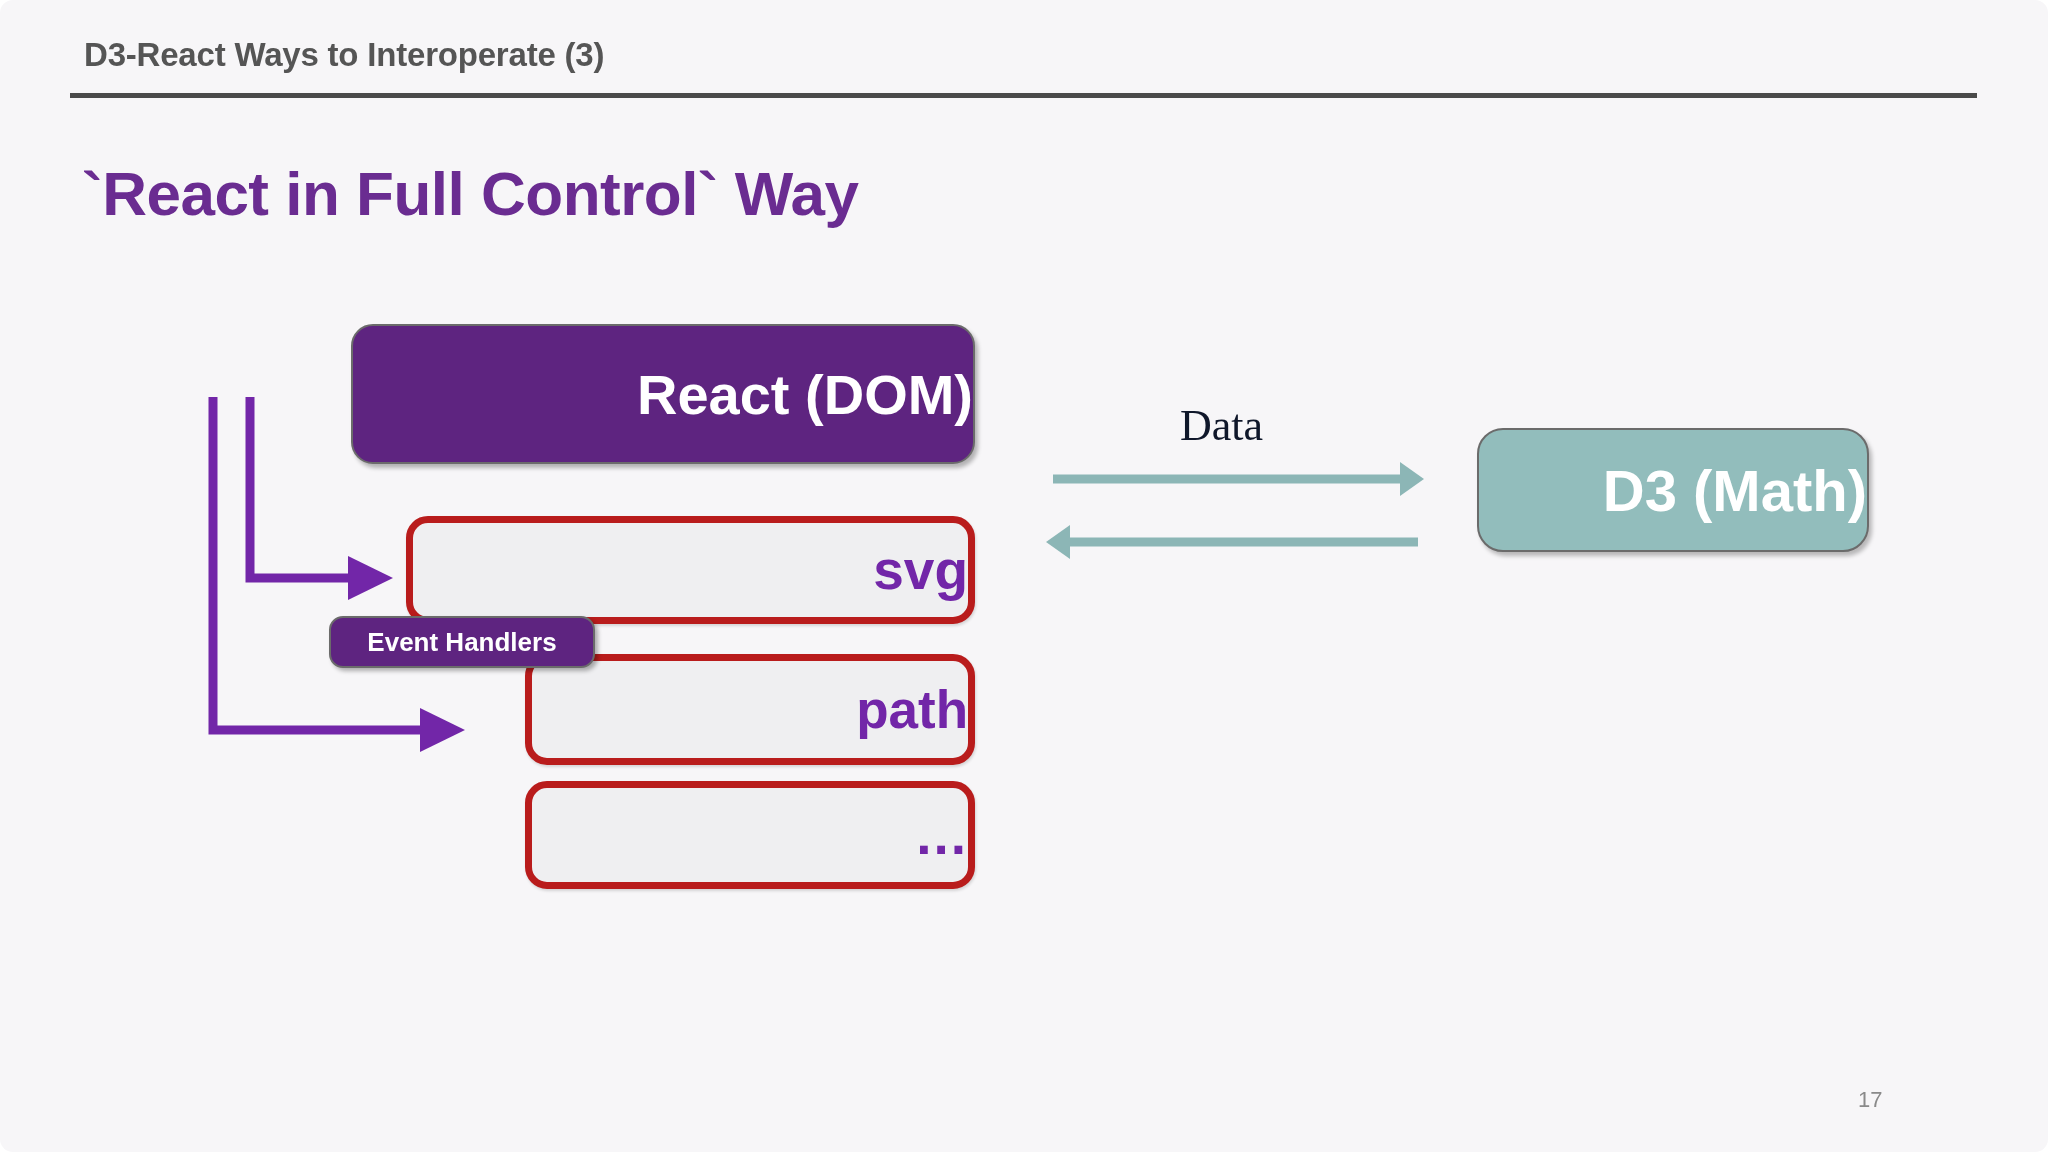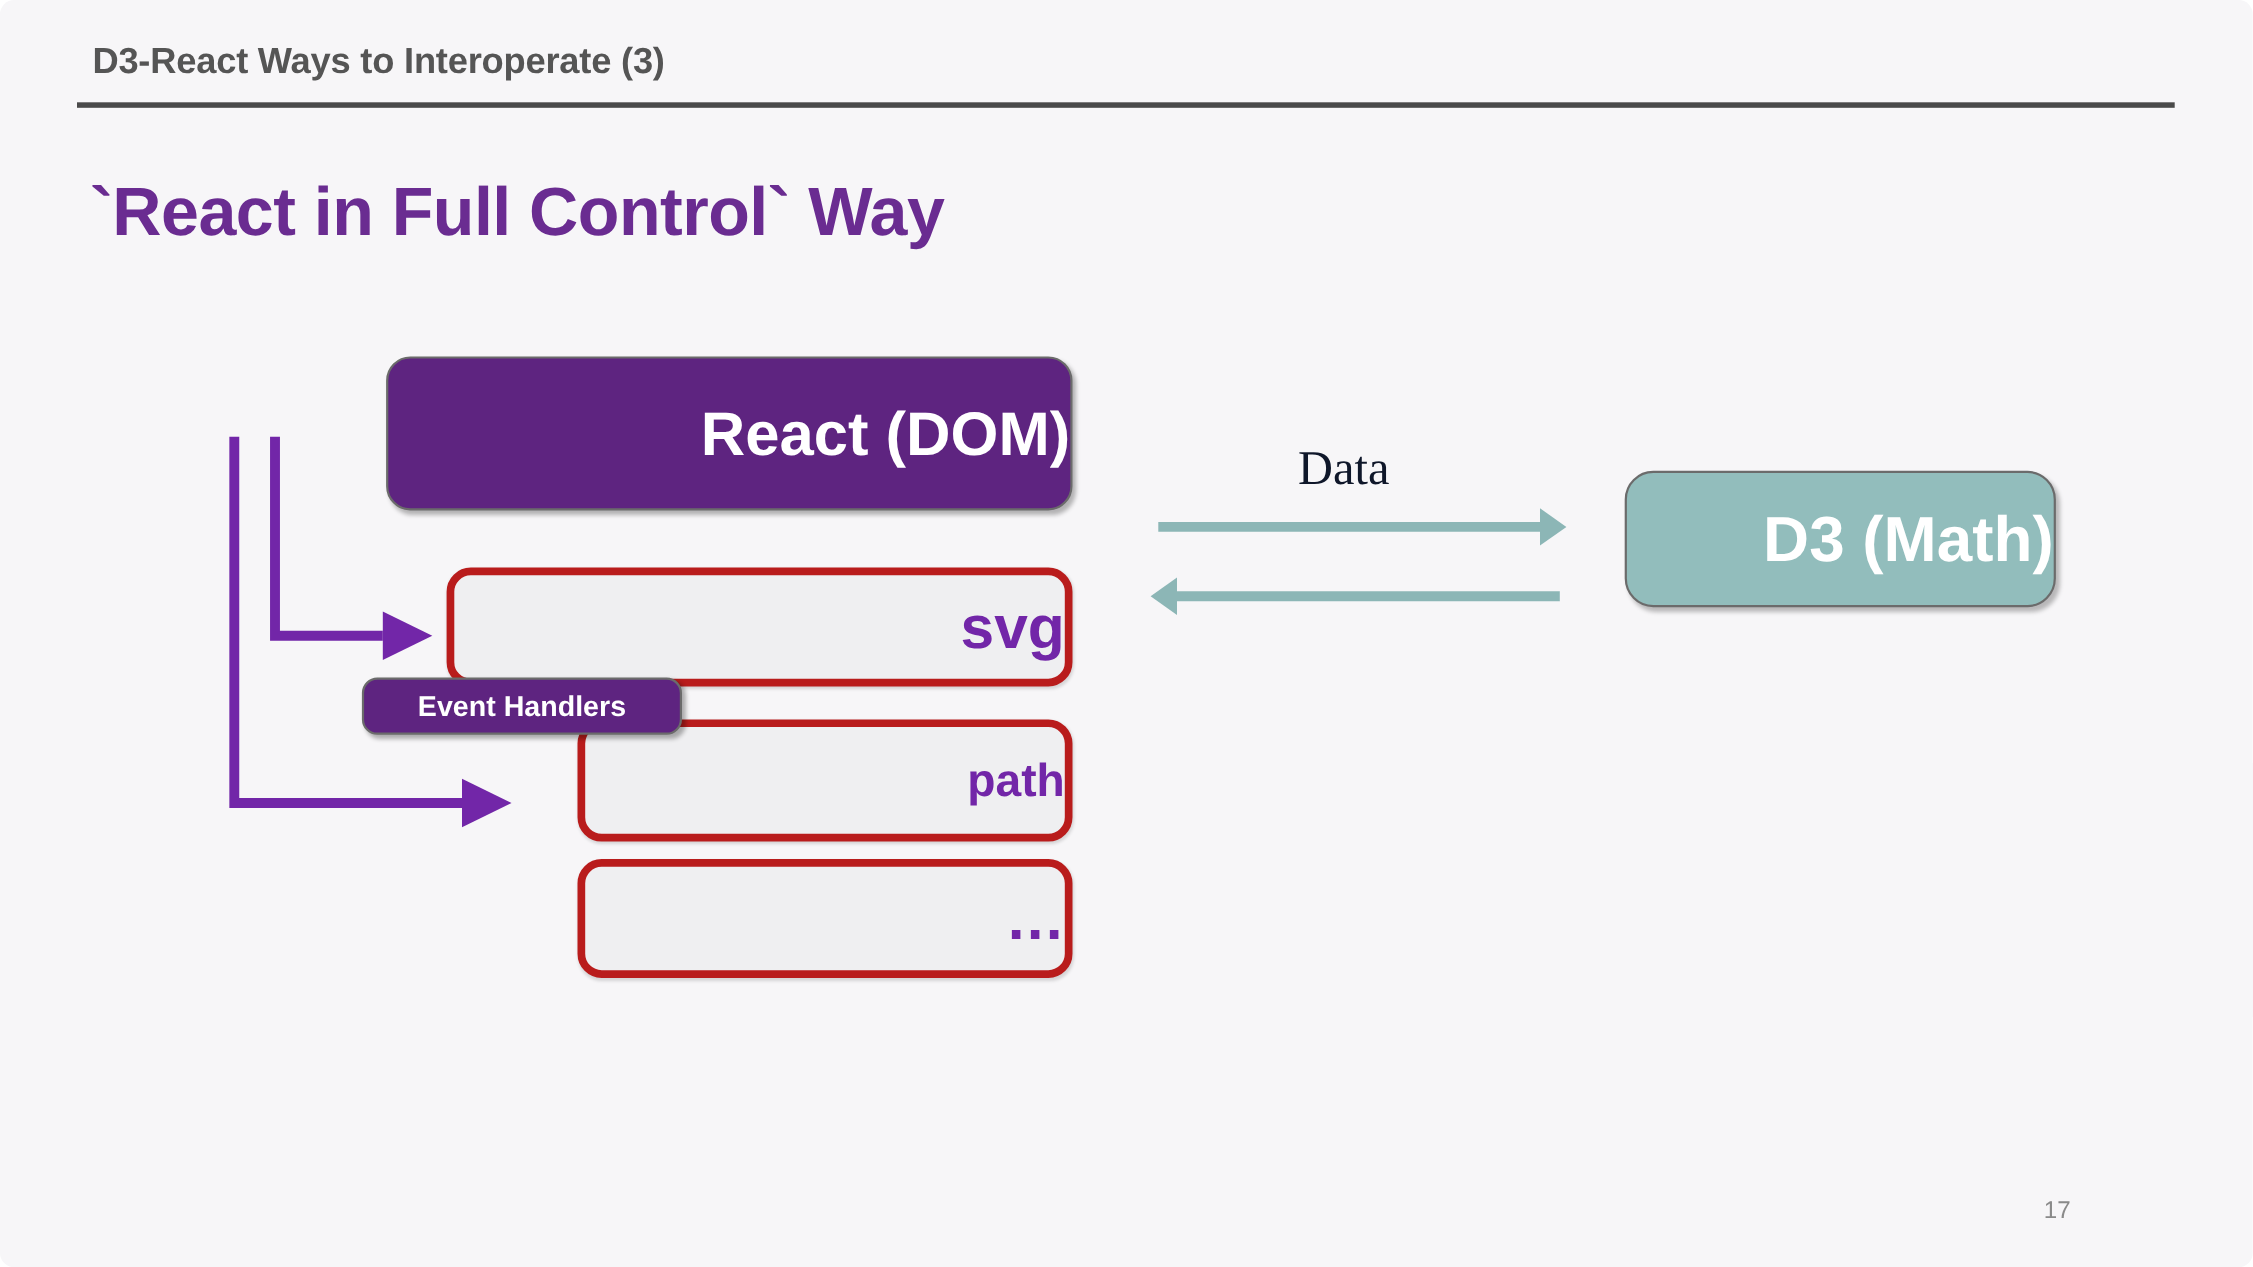--- a/index.html
+++ b/index.html
@@ -82,36 +82,36 @@
     top: 516px;
     width: 569px;
     height: 108px;
     font-size: 55px;
   }
   #path-box {
     left: 525px;
     top: 654px;
     width: 450px;
     height: 111px;
-    font-size: 42px;
+    font-size: 53px;
   }
   #ellipsis-box {
     left: 525px;
     top: 781px;
     width: 450px;
     height: 108px;
     font-size: 55px;
     letter-spacing: 2px;
   }
 
   #event-handlers {
     position: absolute;
     left: 329px;
     top: 616px;
-    width: 291px;
+    width: 266px;
     height: 52px;
     box-sizing: border-box;
     display: flex;
     align-items: center;
     justify-content: center;
     border-radius: 14px;
     background: #5E2480;
     border: 2px solid #6B6B6B;
     box-shadow: 3px 3px 4px rgba(0,0,0,0.3);
     color: #FFFFFF;

